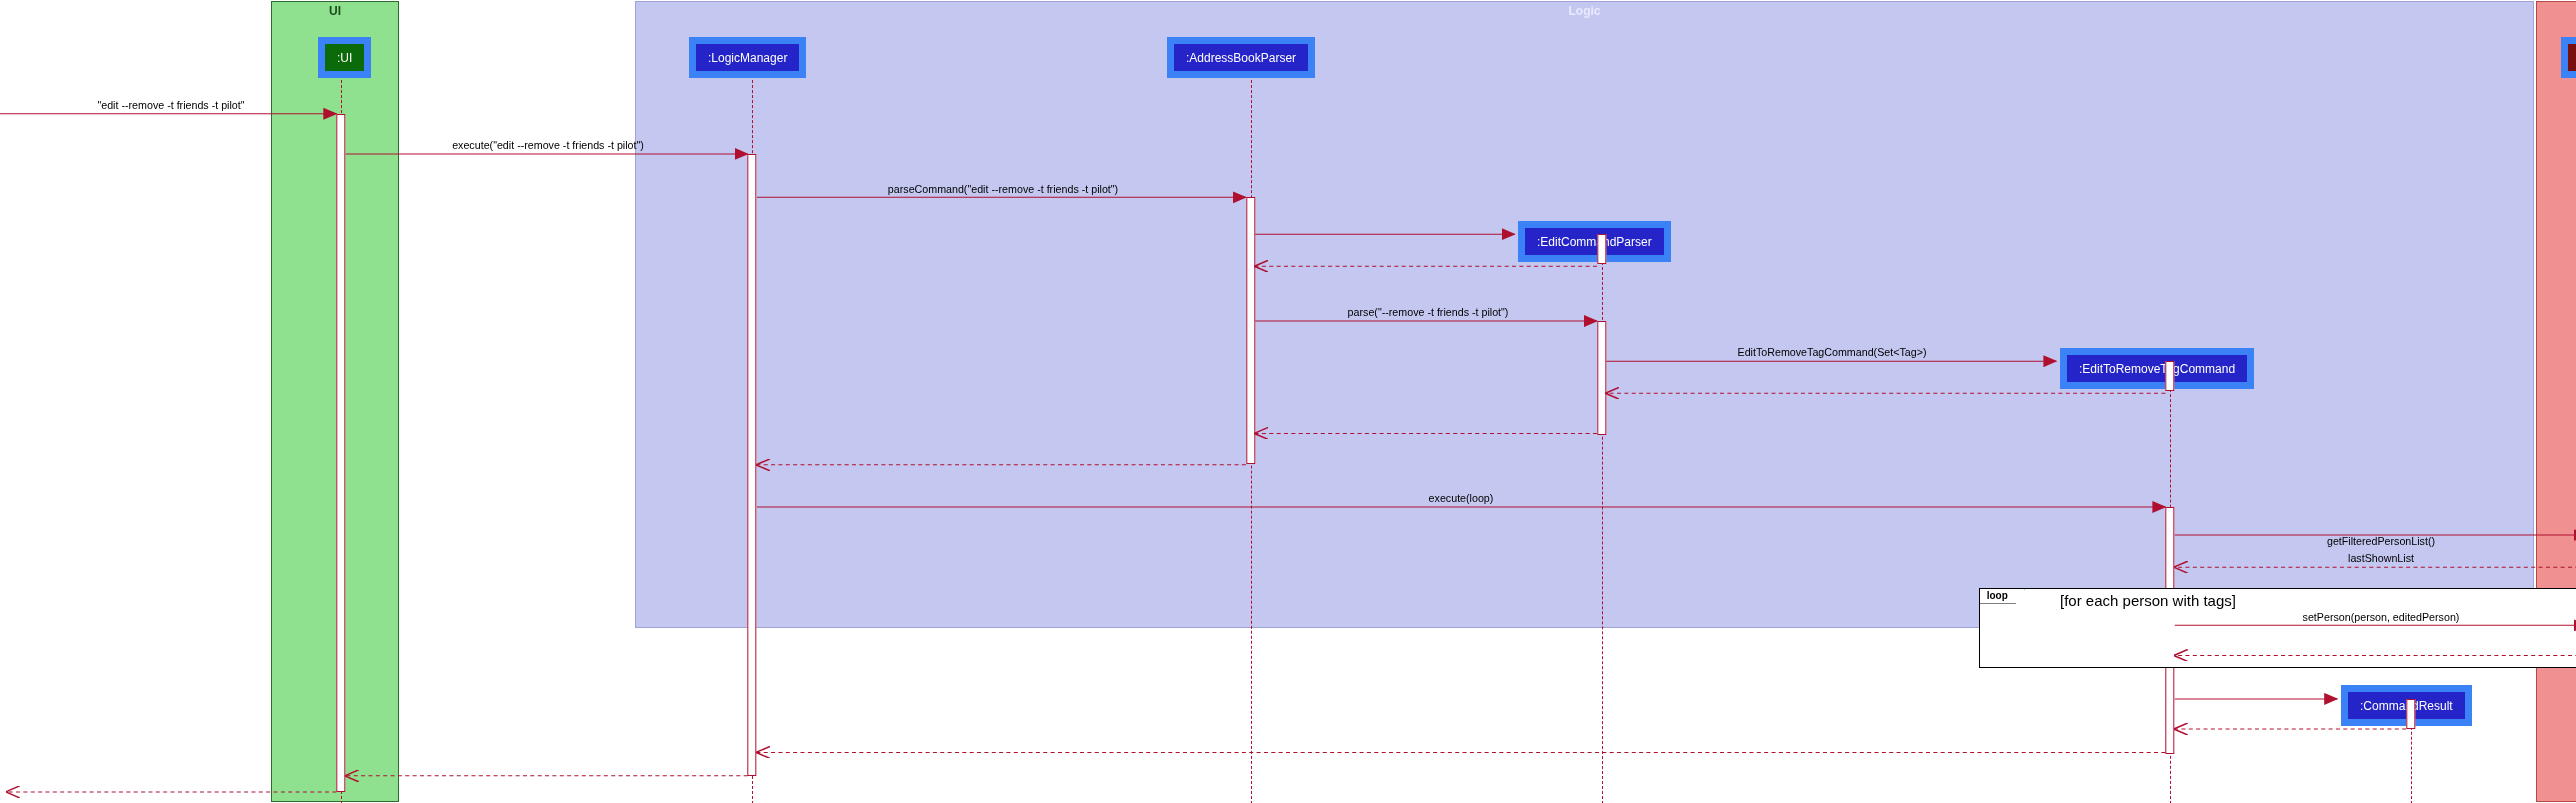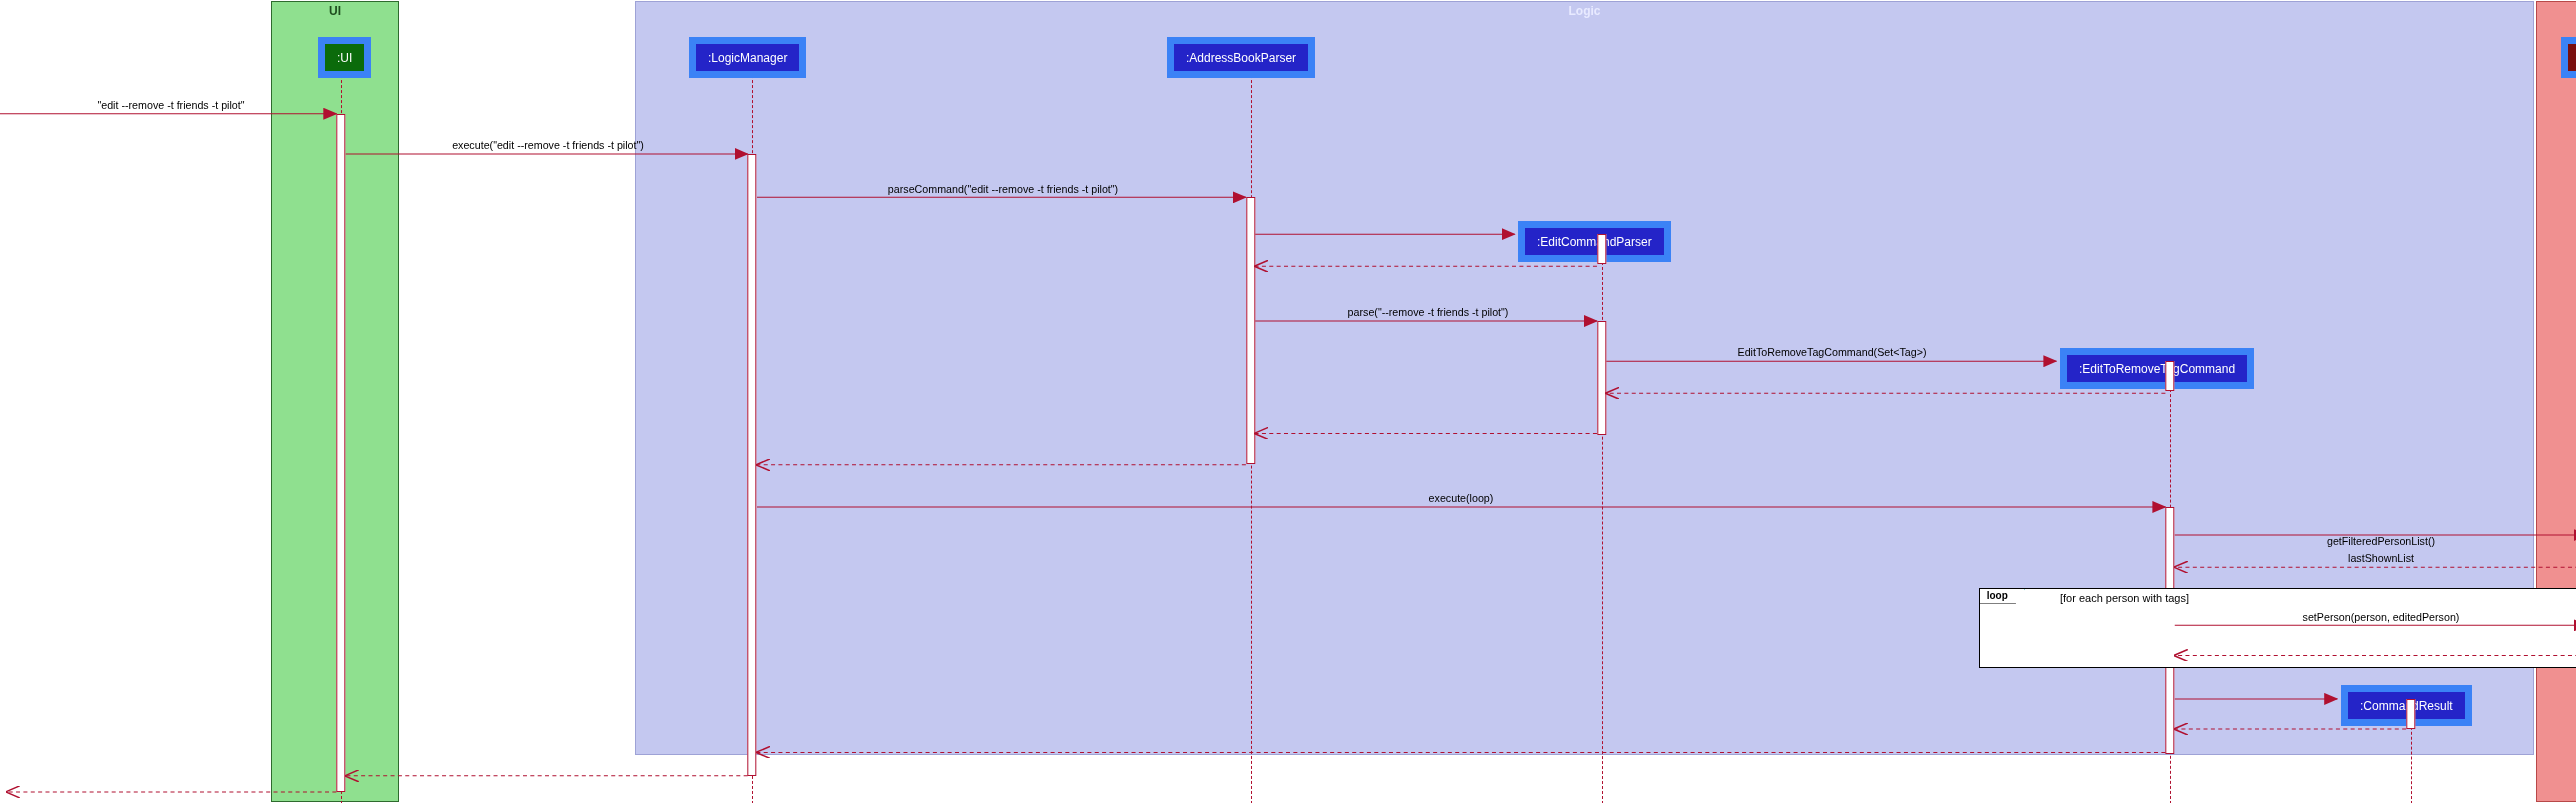--- a/index.html
+++ b/index.html
@@ -87,30 +87,30 @@
     border-right: 1px solid #14b8a6;
     border-bottom: 1px solid #000;
     font-weight: 700;
     font-size: 10px;
     background: #fff;
     clip-path: polygon(0 0, 100% 0, 80% 100%, 0 100%);
   }
   .loop-cond {
     position: absolute;
     top: 2.7px; left: 80px;
-    font-size: 11px;
+    font-size: 15px;
   }
 </style>
 </head>
 <body>
 
 <div class="region ui-region" style="left:271px; top:1.3px; width:128px; height:801px;">
   <span class="region-title">UI</span>
 </div>
-<div class="region logic-region" style="left:635px; top:1.3px; width:1899px; height:754px;">
+<div class="region logic-region" style="left:635px; top:1.3px; width:1899px; height:627px;">
   <span class="region-title">Logic</span>
 </div>
 <div class="region model-region" style="left:2536px; top:1.3px; width:114px; height:801px;">
   <span class="region-title">Model</span>
 </div>
 
 <div class="lifeline" style="left:341px;"></div>
 <div class="lifeline" style="left:752px;"></div>
 <div class="lifeline" style="left:1251px;"></div>
 <div class="lifeline" style="left:1602px; top:247px;"></div>

